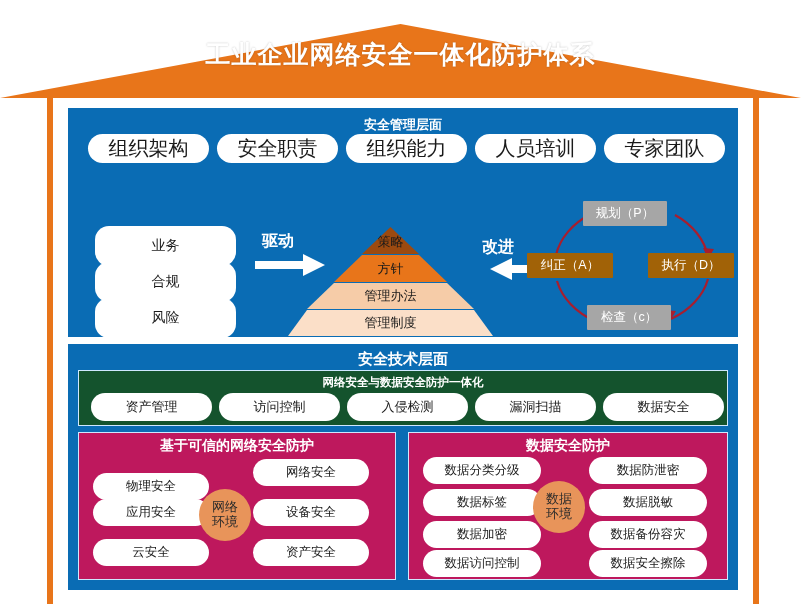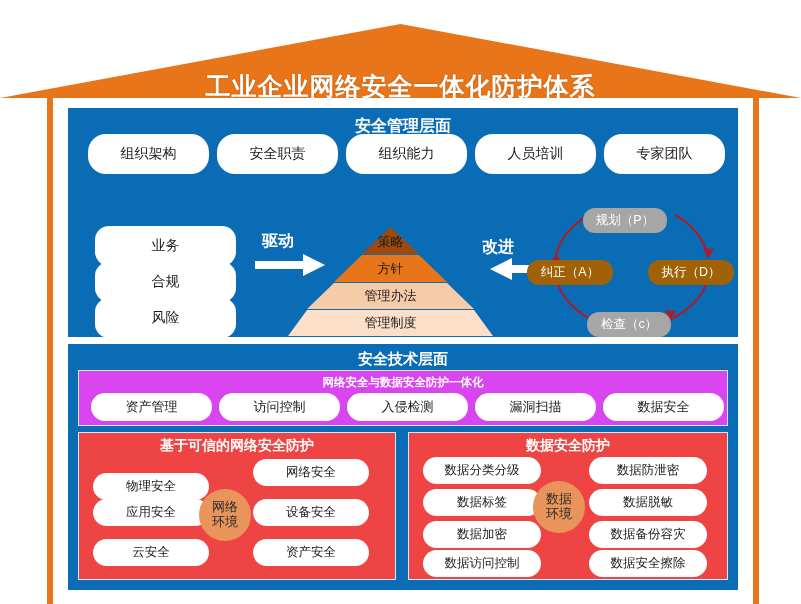--- a/index.html
+++ b/index.html
@@ -9,69 +9,69 @@
 
   
   .roof{position:absolute;left:0;top:24px;width:801px;height:74px;}
   .roof svg{display:block;}
   .wall{position:absolute;background:#E8751A;}
   .wall-l{left:47px;top:96px;width:6px;height:508px;}
   .wall-r{left:753px;top:96px;width:6px;height:508px;}
 
   .title{position:absolute;left:0;top:38px;width:801px;text-align:center;
          font-size:25px;font-weight:bold;color:#ffffff;letter-spacing:1px;
-         text-shadow:0 0 2px rgba(0,0,0,.25);margin-top:32px;}
+         text-shadow:0 0 2px rgba(0,0,0,.25);}
 
   
   .panel{position:absolute;background:#0a6cb4;box-sizing:border-box;}
   .mgmt{left:68px;top:108px;width:670px;height:229px;}
   .tech{left:68px;top:344px;width:670px;height:246px;}
 
   .panel-title{position:absolute;left:0;width:100%;text-align:center;
                color:#ffffff;font-weight:bold;}
-  .mgmt .panel-title{top:8px;font-size:16px;}
+  .mgmt .panel-title{top:8px;font-size:13px;}
   .tech .panel-title{top:6px;font-size:15px;}
 
   
   .pill{position:absolute;background:#ffffff;border-radius:18px;
         display:flex;align-items:center;justify-content:center;
         color:#1a1a1a;box-sizing:border-box;}
 
-  .mgmt-pill{top:134px;width:121px;height:40px;font-size:14px;}
+  .mgmt-pill{top:134px;width:121px;height:29px;font-size:20px;}
 
   .drv-pill{left:95px;width:141px;height:40px;font-size:14px;border-radius:14px;}
 
   
   .arrow-label{position:absolute;color:#ffffff;font-weight:bold;font-size:16px;}
   .arrow-svg{position:absolute;}
 
   
   .pyr{position:absolute;left:288px;top:227px;width:205px;height:109px;}
   .pyr svg{display:block;}
   .pyr-txt{position:absolute;width:100%;text-align:center;font-size:13px;
            color:#1a1a1a;font-weight:normal;}
 
   
   .pdca{position:absolute;left:525px;top:195px;width:215px;height:142px;}
-  .pdca-node{position:absolute;height:25px;border-radius:12px;
+  .pdca-node{position:absolute;height:25px;border-radius:1px;
              display:flex;align-items:center;justify-content:center;
-             font-size:12.5px;color:#ffffff;box-sizing:border-box;margin-top:7px;}
+             font-size:12.5px;color:#ffffff;box-sizing:border-box;}
   .nd-gray{background:#a6a6a6;}
   .nd-orng{background:#a16207;}
 
   
   .strip{position:absolute;left:10px;top:26px;width:650px;height:56px;
-         background:#d946ef;border:1px solid #cfe8ff;box-sizing:border-box;}
+         background:#14532d;border:1px solid #cfe8ff;box-sizing:border-box;}
   .strip-title{position:absolute;left:0;top:4px;width:100%;text-align:center;
                color:#ffffff;font-size:11.5px;font-weight:bold;}
   .strip-pill{position:absolute;top:22px;width:121px;height:28px;font-size:13px;
               border-radius:14px;}
 
   
-  .sub{position:absolute;background:#ef4444;border:1px solid #cfe8ff;
+  .sub{position:absolute;background:#be185d;border:1px solid #cfe8ff;
        box-sizing:border-box;}
   .sub-l{left:10px;top:88px;width:318px;height:148px;}
   .sub-r{left:340px;top:88px;width:320px;height:148px;}
   .sub-title{position:absolute;left:0;top:4px;width:100%;text-align:center;
              color:#ffffff;font-size:14px;font-weight:bold;}
   .sub-pill{position:absolute;height:27px;border-radius:14px;font-size:12.5px;}
 
   .circle{position:absolute;border-radius:50%;background:#E8945A;
           display:flex;flex-direction:column;align-items:center;
           justify-content:center;color:#2b2b2b;font-size:13px;line-height:1.15;}

